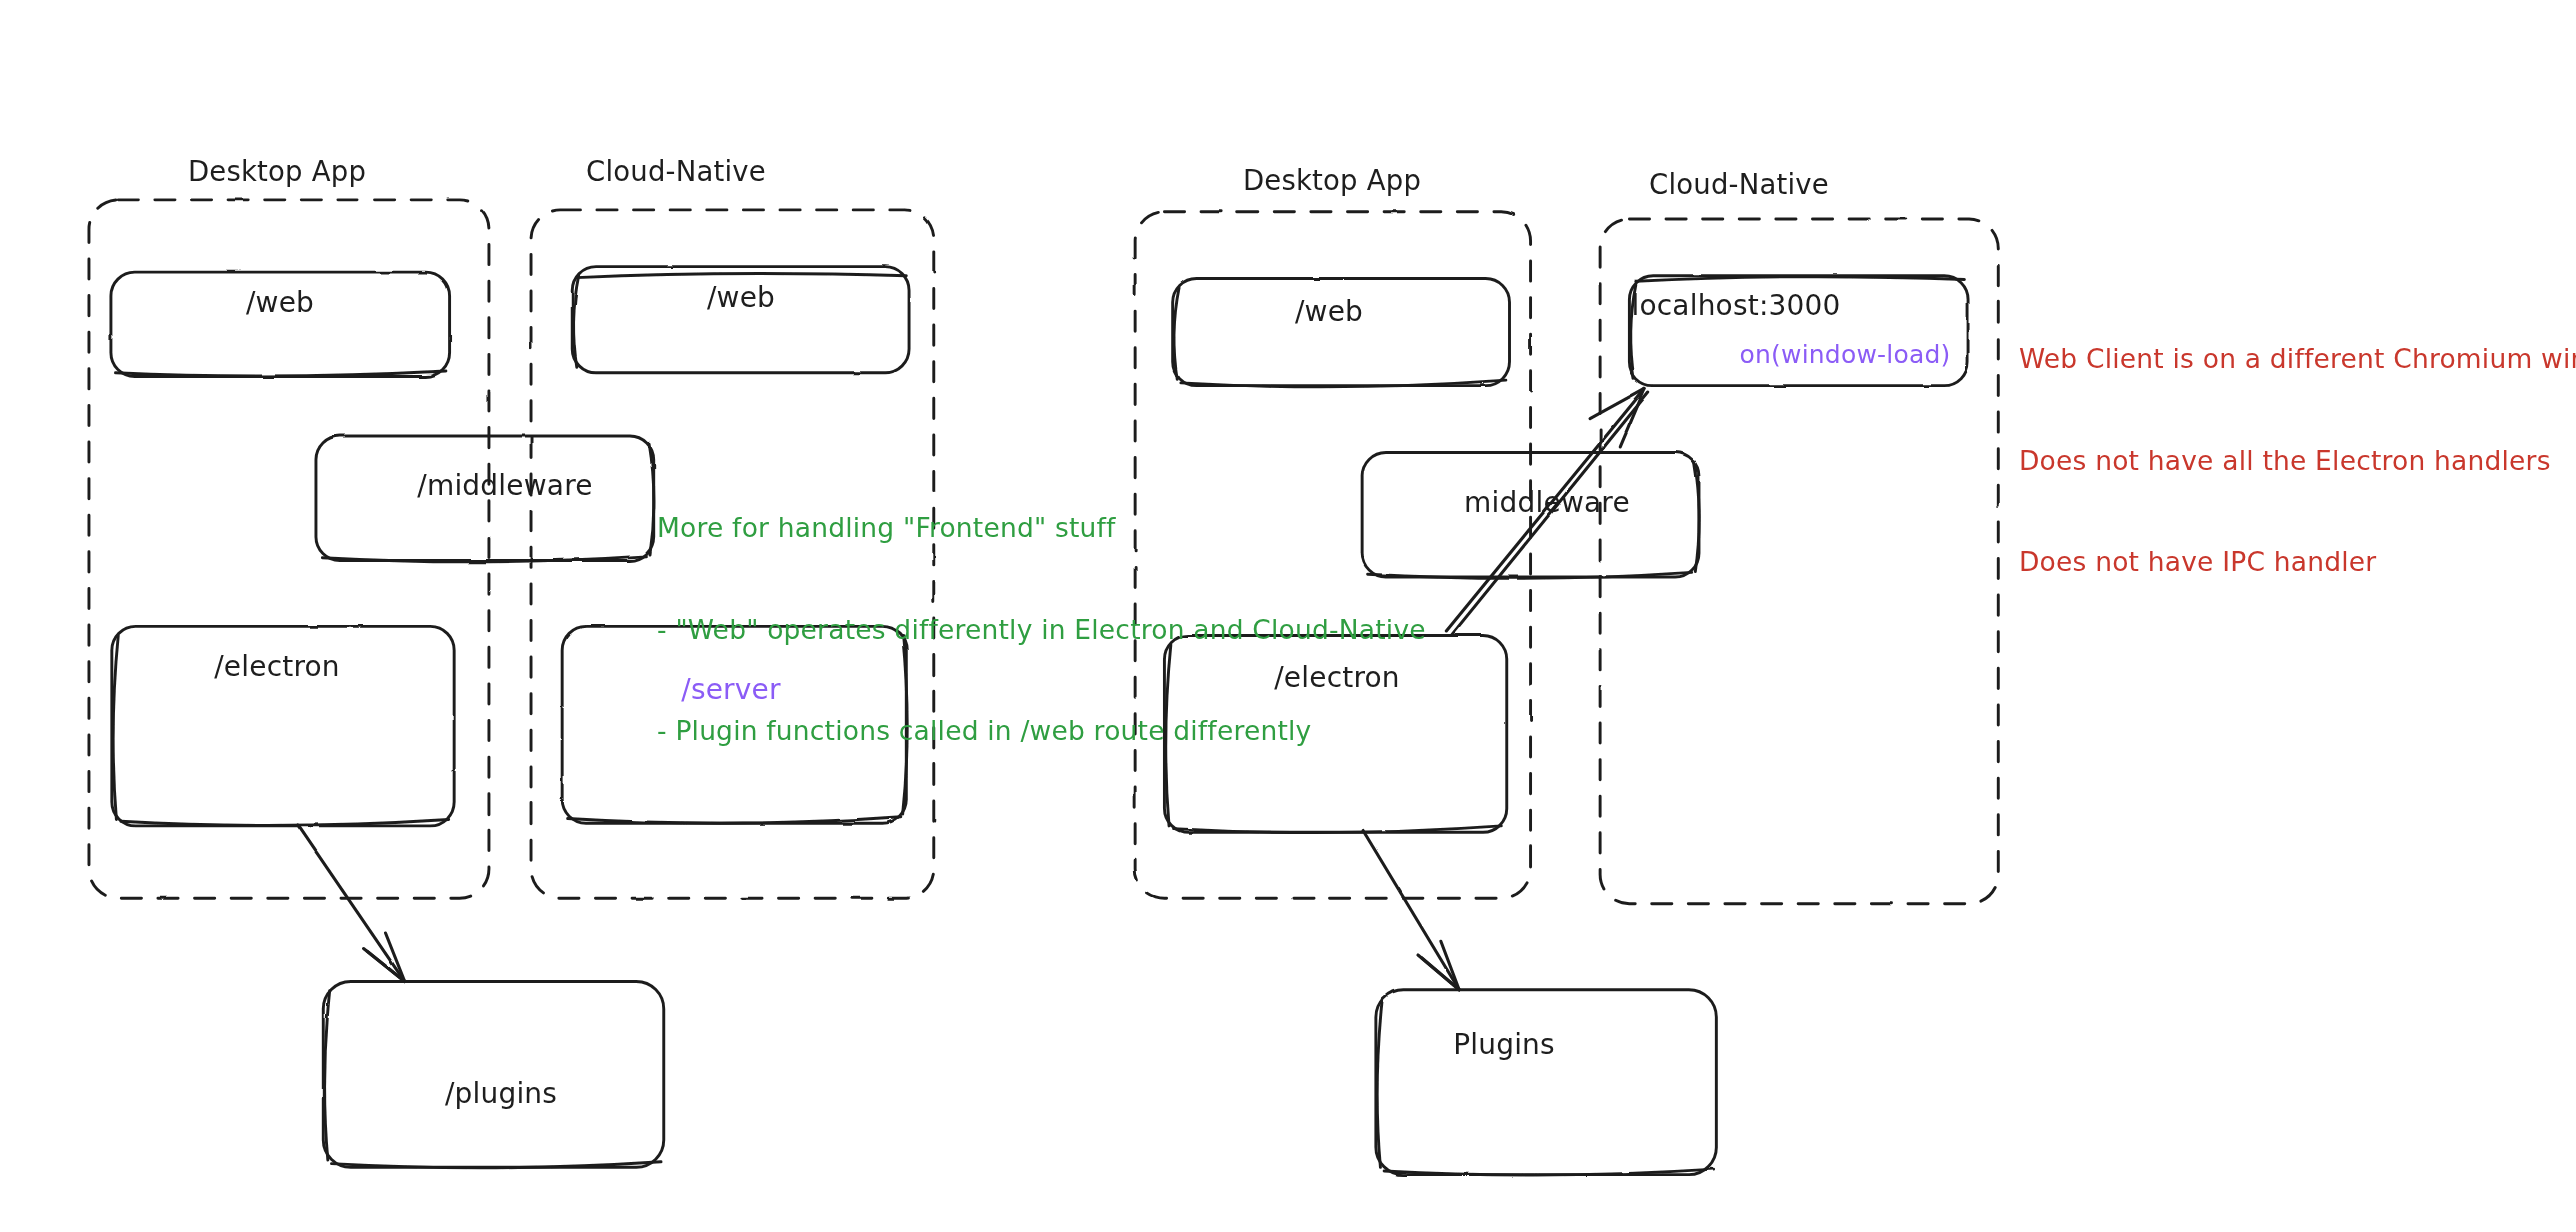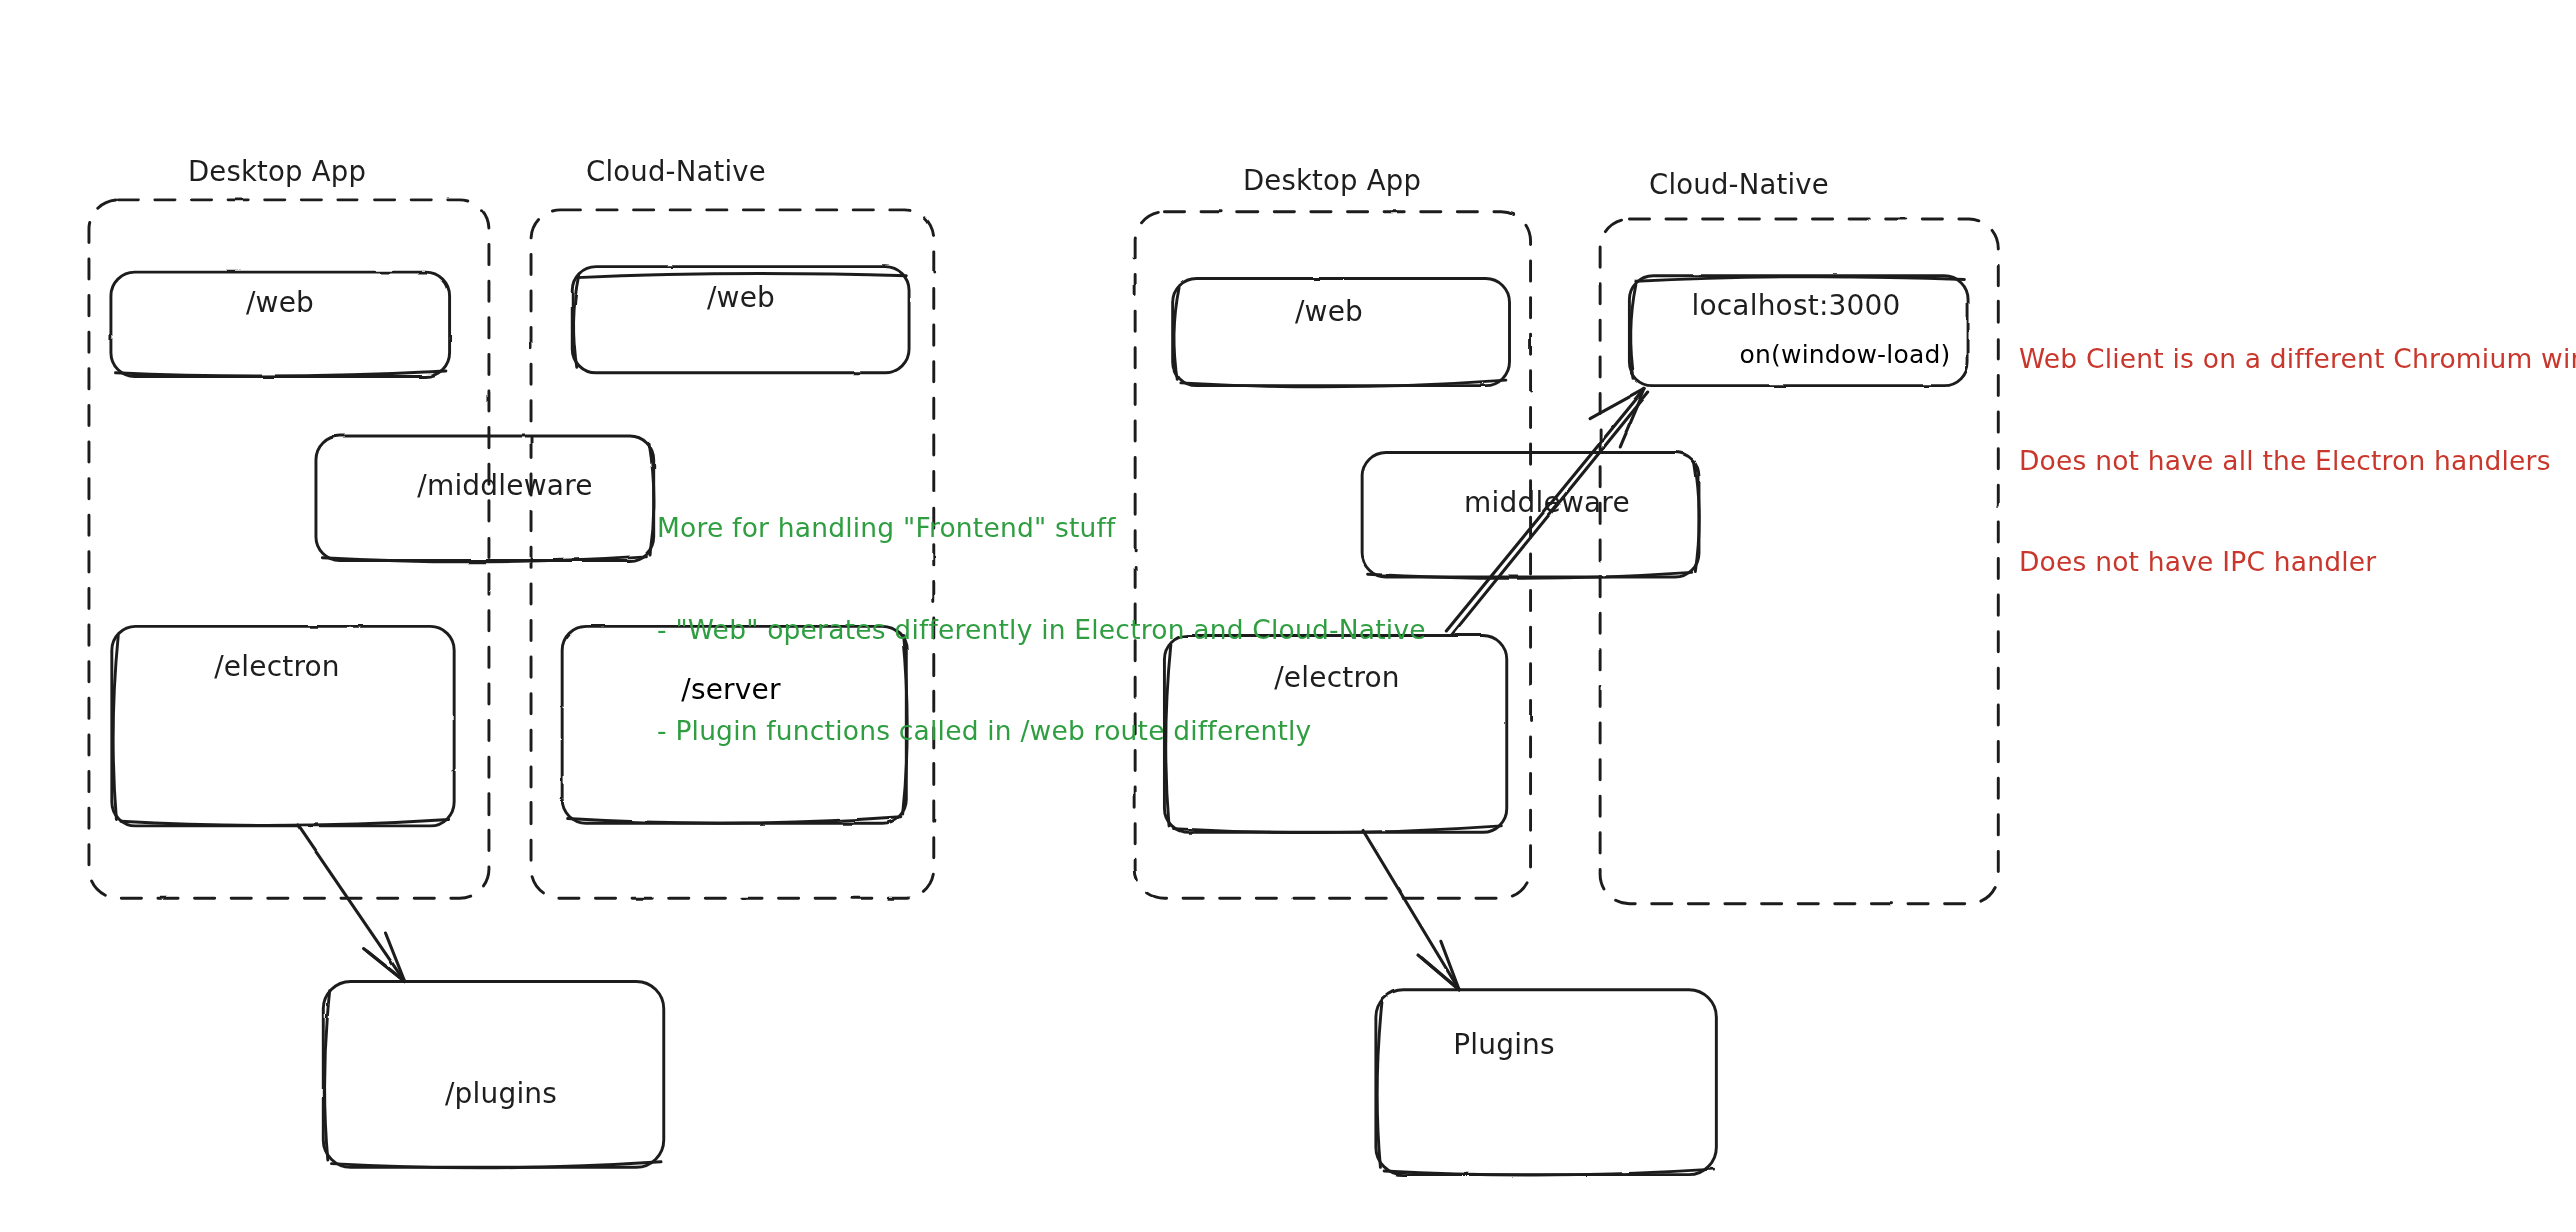--- a/index.html
+++ b/index.html
@@ -49,21 +49,21 @@
     text-align: center;
     transform: translateX(-50%);
   }
   .note {
     font-size: 26.5px;
     line-height: 1.28;
     white-space: pre;
   }
   .note-green { color: #2f9e41; }
   .note-red   { color: #c9372c; }
-  .txt-red    { color: #000000; }
+  .txt-red    { color: #8b5cf6; }
 </style>
 </head>
 <body>
 
 <div id="canvas">
 
   <svg id="sketch" viewBox="0 0 2814 1346" xmlns="http://www.w3.org/2000/svg">
     <defs>
       <filter id="rough" x="-5%" y="-5%" width="110%" height="110%">
         <feTurbulence type="fractalNoise" baseFrequency="0.022" numOctaves="3" seed="7" result="n"></feTurbulence>
@@ -185,21 +185,21 @@
   <div class="lbl box-title" style="left:741px; top:244px;">/web</div>
   <div class="lbl box-title" style="left:505px; top:432px;">/middleware</div>
   <div class="lbl box-title" style="left:277px; top:613px;">/electron</div>
   <div class="lbl box-title txt-red" style="left:731px; top:636px;">/server</div>
   <div class="lbl box-title" style="left:501px; top:1040px;">/plugins</div>
 
   <div class="lbl grp-title" style="left:1332px; top:126px;">Desktop App</div>
   <div class="lbl grp-title" style="left:1739px; top:130px;">Cloud-Native</div>
 
   <div class="lbl box-title" style="left:1329px; top:258px;">/web</div>
-  <div class="lbl box-title" style="left:1796px; top:252px;">localhost:3000</div>
+  <div class="lbl box-title" style="left:1736px; top:252px;">localhost:3000</div>
   <div class="lbl box-sub txt-red" style="left:1845px; top:302px;">on(window-load)</div>
   <div class="lbl box-title" style="left:1547px; top:449px;">middleware</div>
   <div class="lbl box-title" style="left:1337px; top:624px;">/electron</div>
   <div class="lbl box-title" style="left:1504px; top:991px;">Plugins</div>
 
   <div class="lbl note note-green" style="left:657px; top:407px;">
     <div>More for handling "Frontend" stuff</div>
     <div>- "Web" operates differently in Electron and Cloud-Native</div>
     <div>- Plugin functions called in /web route differently</div>
   </div>

